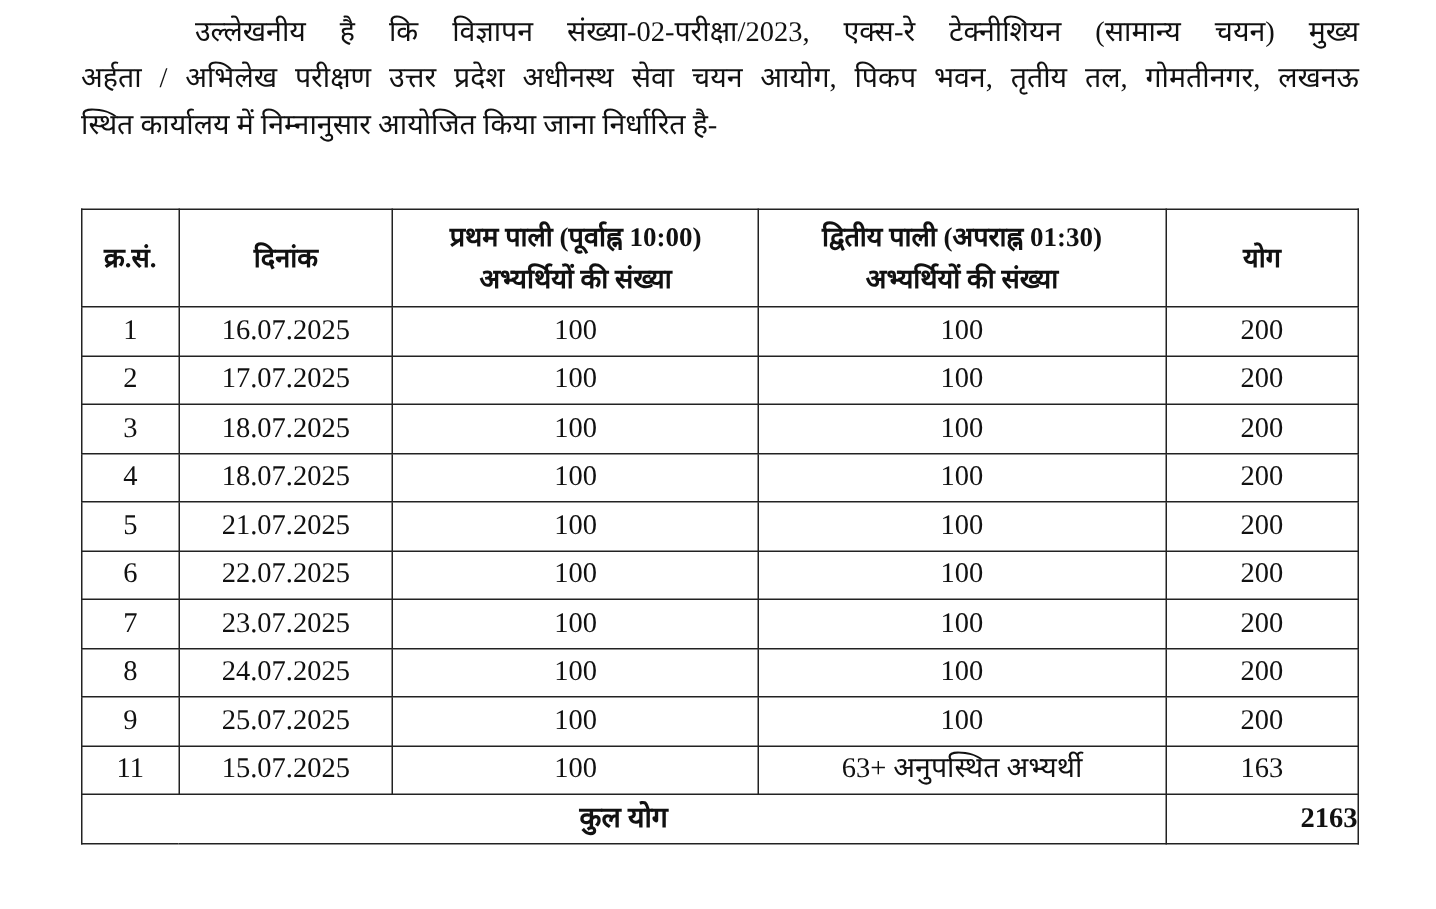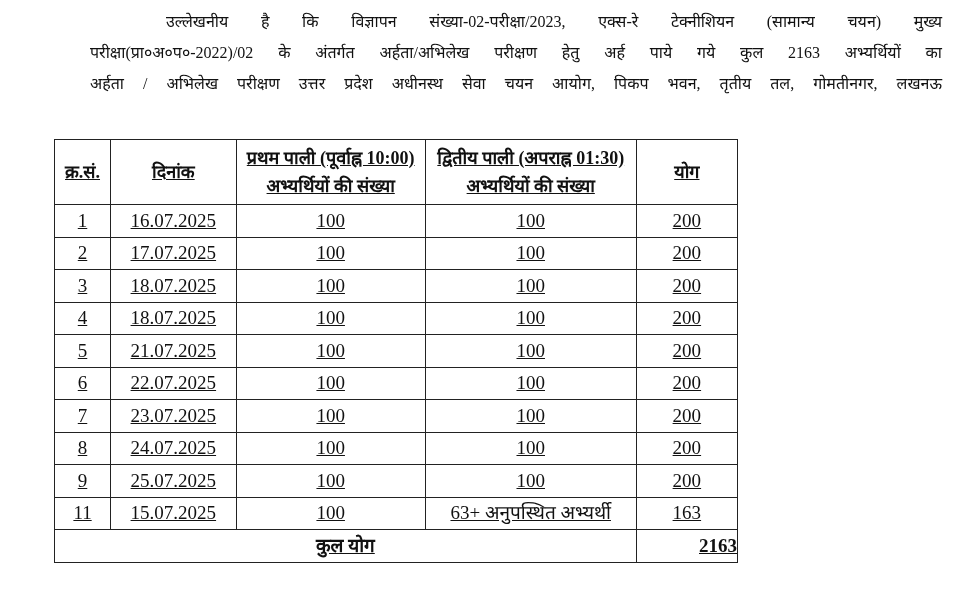--- a/index.html
+++ b/index.html
@@ -3,54 +3,53 @@
 <meta charset="utf-8">
 <style>
   html, body { margin: 0; padding: 0; background: #ffffff; }
   body {
     width: 957px; height: 606px; overflow: hidden; position: relative;
     font-family: "Liberation Serif", "DejaVu Serif", serif;
     color: #111;
   }
   .para {
     position: absolute; left: 54px; top: 6px; width: 852px;
-    font-size: 16px; line-height: 31px; text-align: justify; margin-left: 36px;
+    font-size: 19px; line-height: 31px; text-align: justify;
   }
   .para .line { display: block; white-space: nowrap; }
   .para .indent { padding-left: 76px; }
   .para .justify {
     display: block; text-align: justify; text-align-last: justify; white-space: normal;
   }
   table {
     position: absolute; left: 54px; top: 139px;
-    border-collapse: collapse; width: 684px;
+    border-collapse: collapse; width: 852px;
     font-size: 19px;
-    text-decoration: underline;
   }
   td, th {
     border: 1.5px solid #222; text-align: center; padding: 0;
     font-weight: normal;
   }
   th { font-weight: bold; height: 64px; line-height: 28px; font-size: 18px; }
   td { height: 31.5px; line-height: 30px; }
   .c1 { width: 64px; }
   .c2 { width: 142px; }
   .c3 { width: 244px; }
   .c4 { width: 272px; }
   .c5 { width: 128px; }
   .total-label { font-weight: bold; }
   .total-value { font-weight: bold; text-align: right; }
 </style>
 </head>
 <body>
 
 <div class="para">
   <span class="line indent justify">उल्लेखनीय है कि विज्ञापन संख्या-02-परीक्षा/2023, एक्स-रे टेक्नीशियन (सामान्य चयन) मुख्य</span>
-  <span class="line justify">परीक्षा(प्रा०अ०प०-2022)/02 के अंतर्गत अर्हता/अभिलेख परीक्षण हेतु अर्ह पाये गये कुल 2163 अभ्यर्थियों का</span>
   <span class="line justify">अर्हता / अभिलेख परीक्षण उत्तर प्रदेश अधीनस्थ सेवा चयन आयोग, पिकप भवन, तृतीय तल, गोमतीनगर, लखनऊ</span>
+  <span class="line">स्थित कार्यालय में निम्नानुसार आयोजित किया जाना निर्धारित है-</span>
 </div>
 
 <table>
   <thead>
     <tr>
       <th class="c1">क्र.सं.</th>
       <th class="c2">दिनांक</th>
       <th class="c3">
         <div>प्रथम पाली (पूर्वाह्न 10:00)</div>
         <div>अभ्यर्थियों की संख्या</div>

